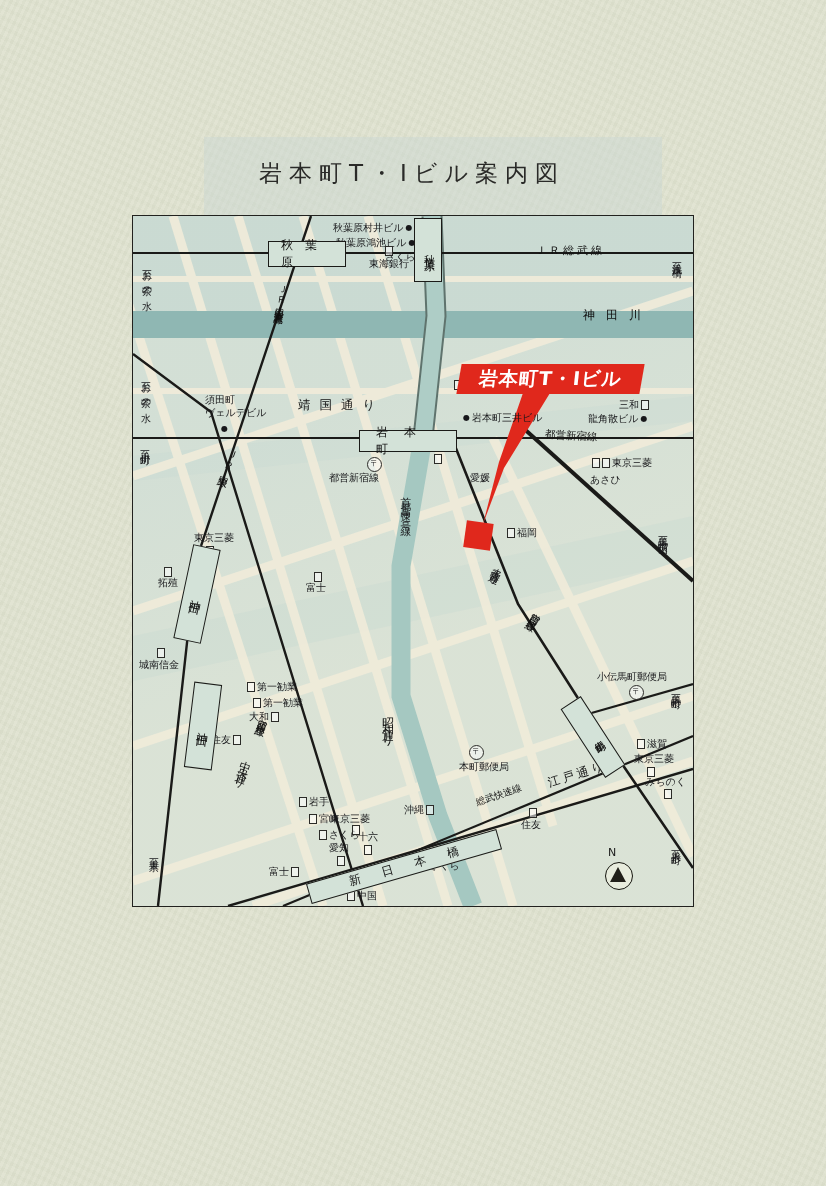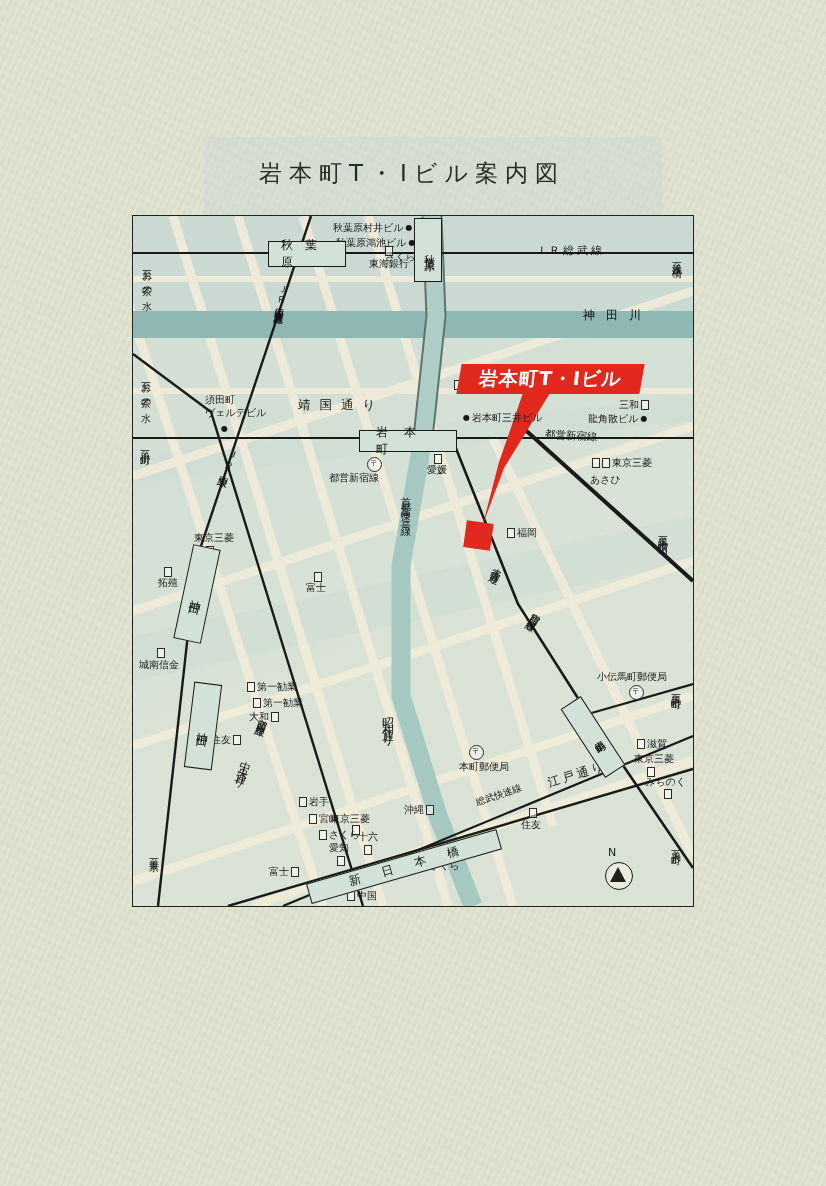--- a/index.html
+++ b/index.html
@@ -239,21 +239,21 @@
       <span class="bi"></span>
       <span class="bi"></span>
       <span>東京三菱</span>
     </div>
   <div class="lbl" style="left:457px;top:258px;">
       <span>あさひ</span>
     </div>
   <div class="lbl" style="left:301px;top:238px;">
       <span class="bi"></span>
     </div>
-  <div class="lbl" style="left:294px;top:248px;">
+  <div class="lbl" style="left:294px;top:256px;padding-left:43px;">
       <span>愛媛</span>
     </div>
   <div class="lbl" style="left:374px;top:300px;margin-top:11px;">
       <span class="bi"></span>
       <span>福岡</span>
     </div>
   <div class="lbl" style="left:61px;top:316px;">
       <span>東京三菱</span>
     </div>
   <div class="lbl" style="left:73px;top:330px;">

